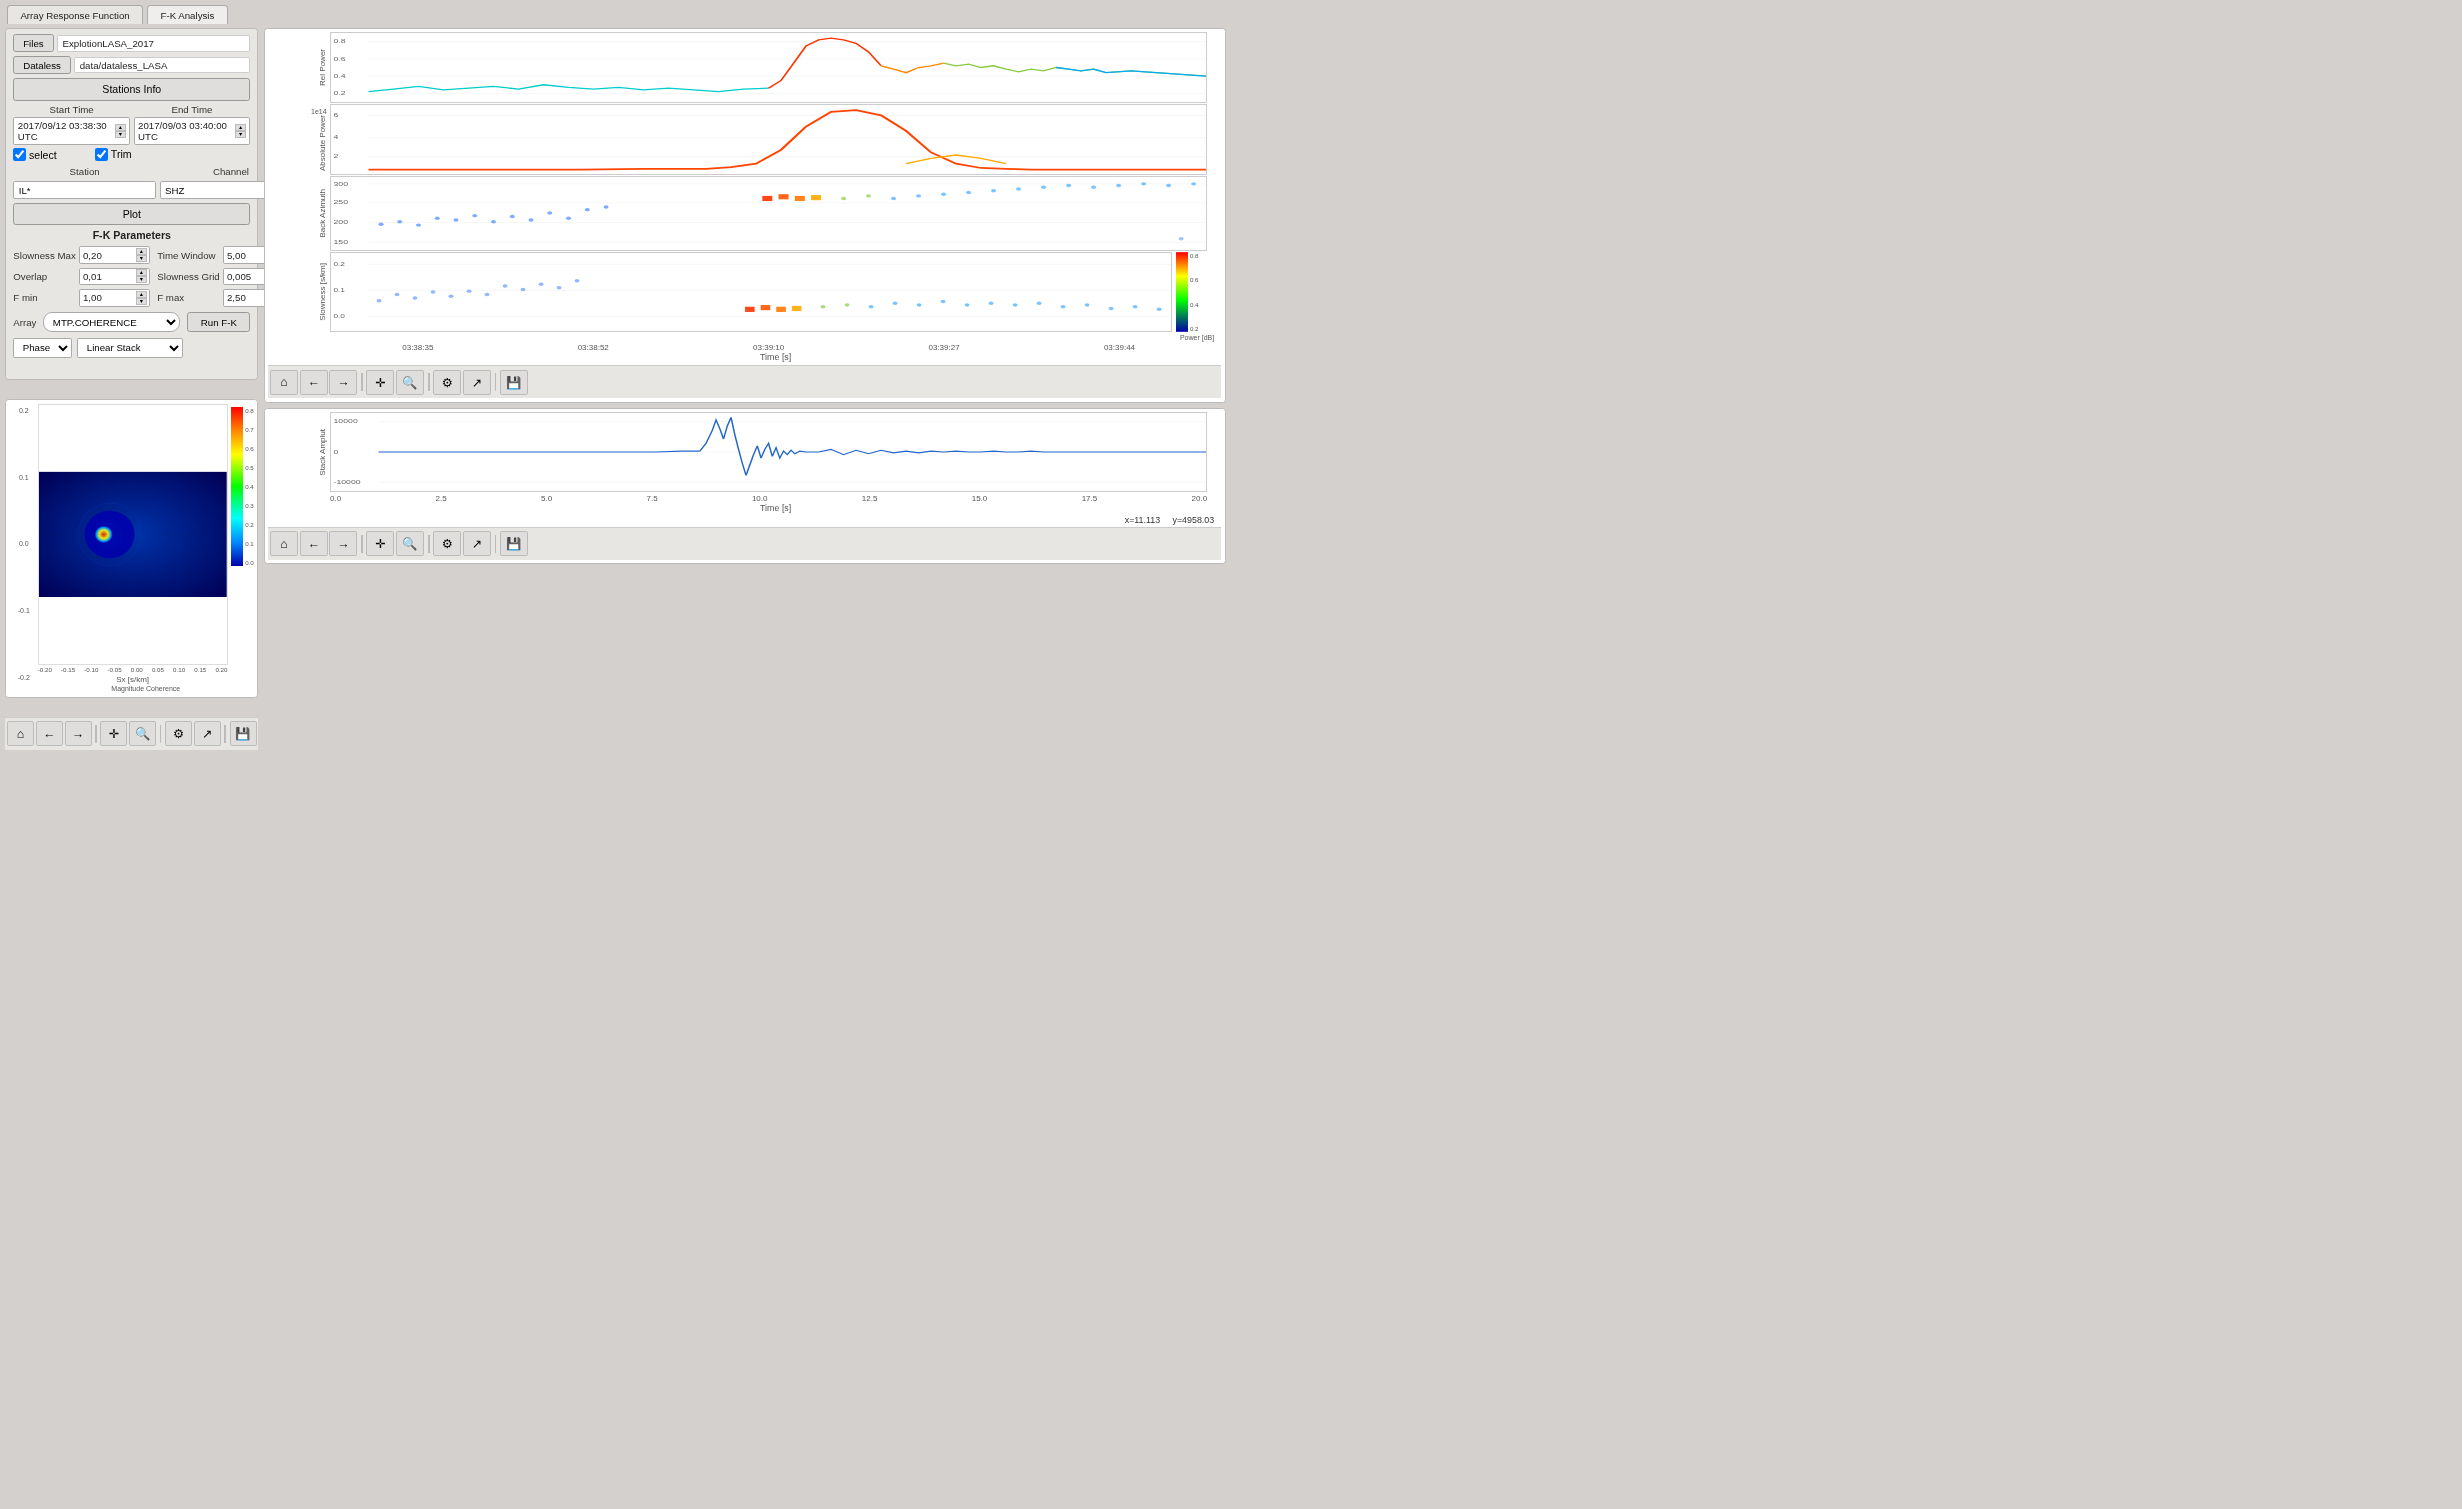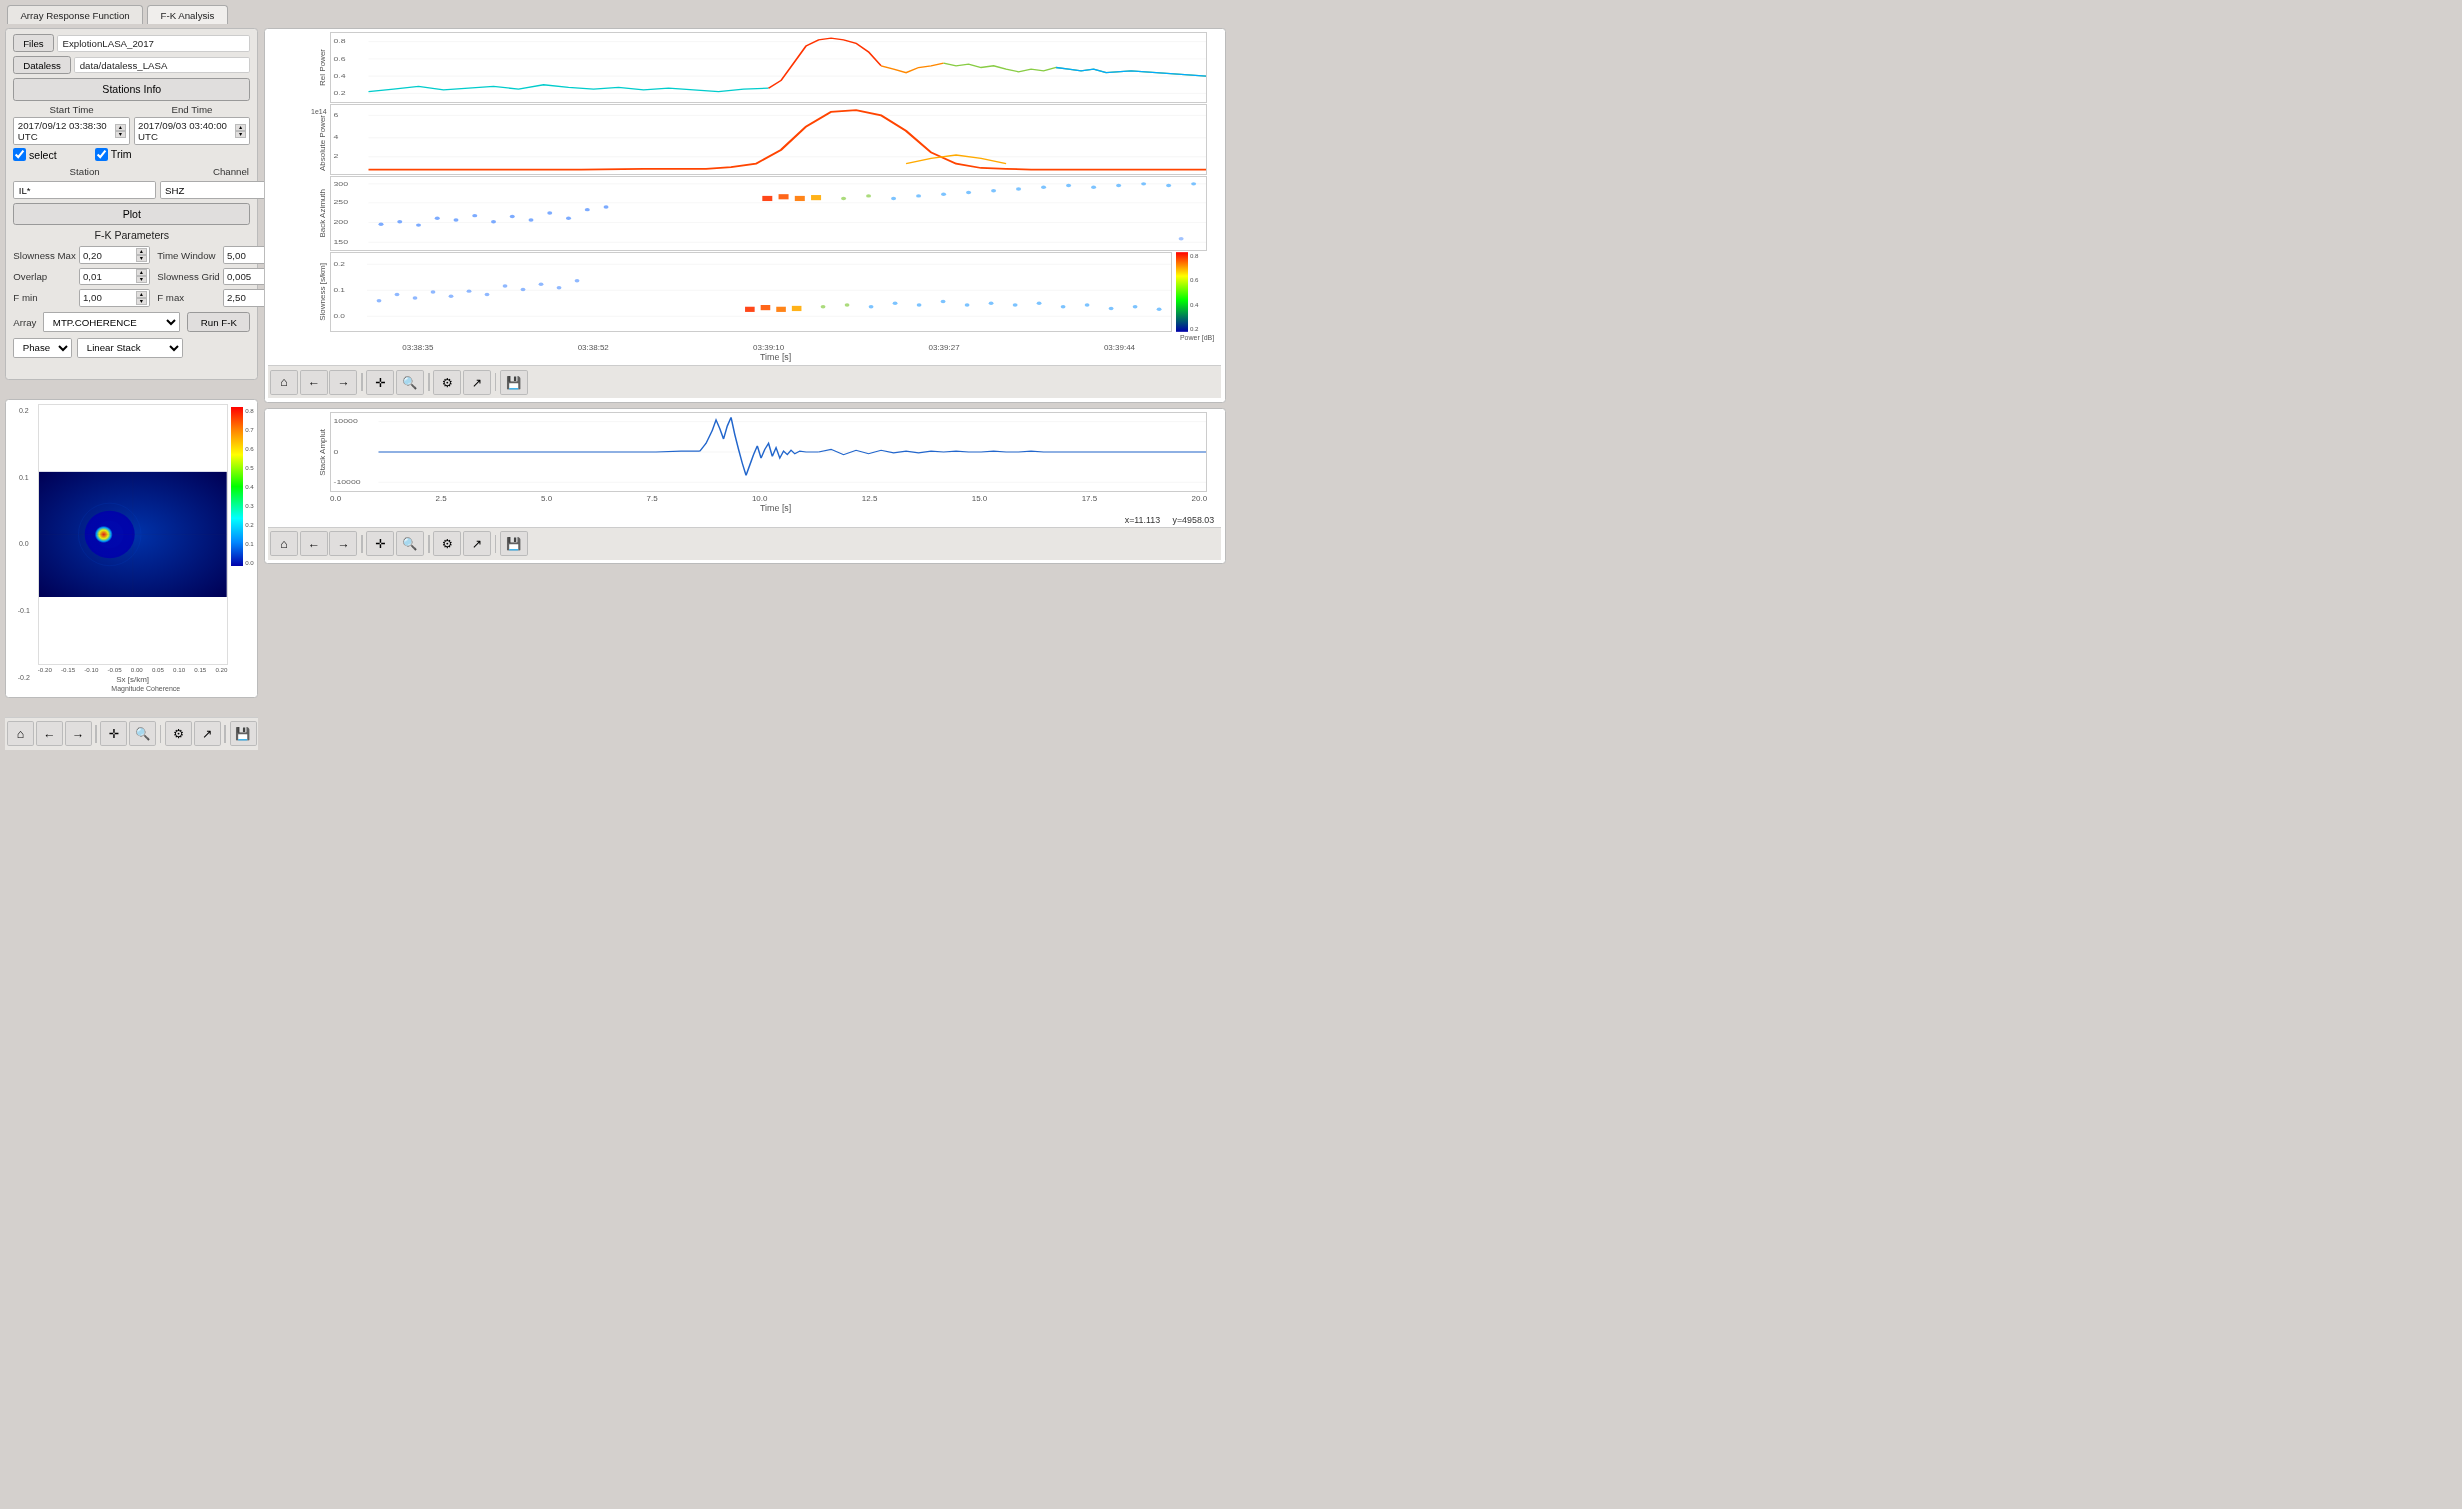--- a/index.html
+++ b/index.html
@@ -181,21 +181,21 @@
       cursor: pointer;
       font-size: 10.6px;
       text-align: center;
       margin-bottom: 3.5px;
     }
 
     
     .section-title {
       font-size: 10.6px;
       text-align: center;
-      font-weight: 400;
+      font-weight: 700;
       color: #222;
       margin-bottom: 5.3px;
     }
 
     .param-grid {
       display: grid;
       grid-template-columns: 1fr 1fr;
       gap: 3.5px 7px;
       margin-bottom: 5.3px;
     }
@@ -230,21 +230,21 @@
       display: flex;
       align-items: center;
       gap: 7px;
       margin-bottom: 5.3px;
     }
     .method-label { font-size: 9.7px; color: #333; }
     .method-select {
       flex: 1;
       padding: 2.7px 4.4px;
       border: 0.9px solid #aaa;
-      border-radius: 1px;
+      border-radius: 9px;
       background: white;
       font-size: 9.7px;
       cursor: pointer;
     }
     .run-fk-btn {
       padding: 3.5px 12.4px;
       background: #e0dedd;
       border: 0.9px solid #999;
       border-radius: 2.7px;
       cursor: pointer;

